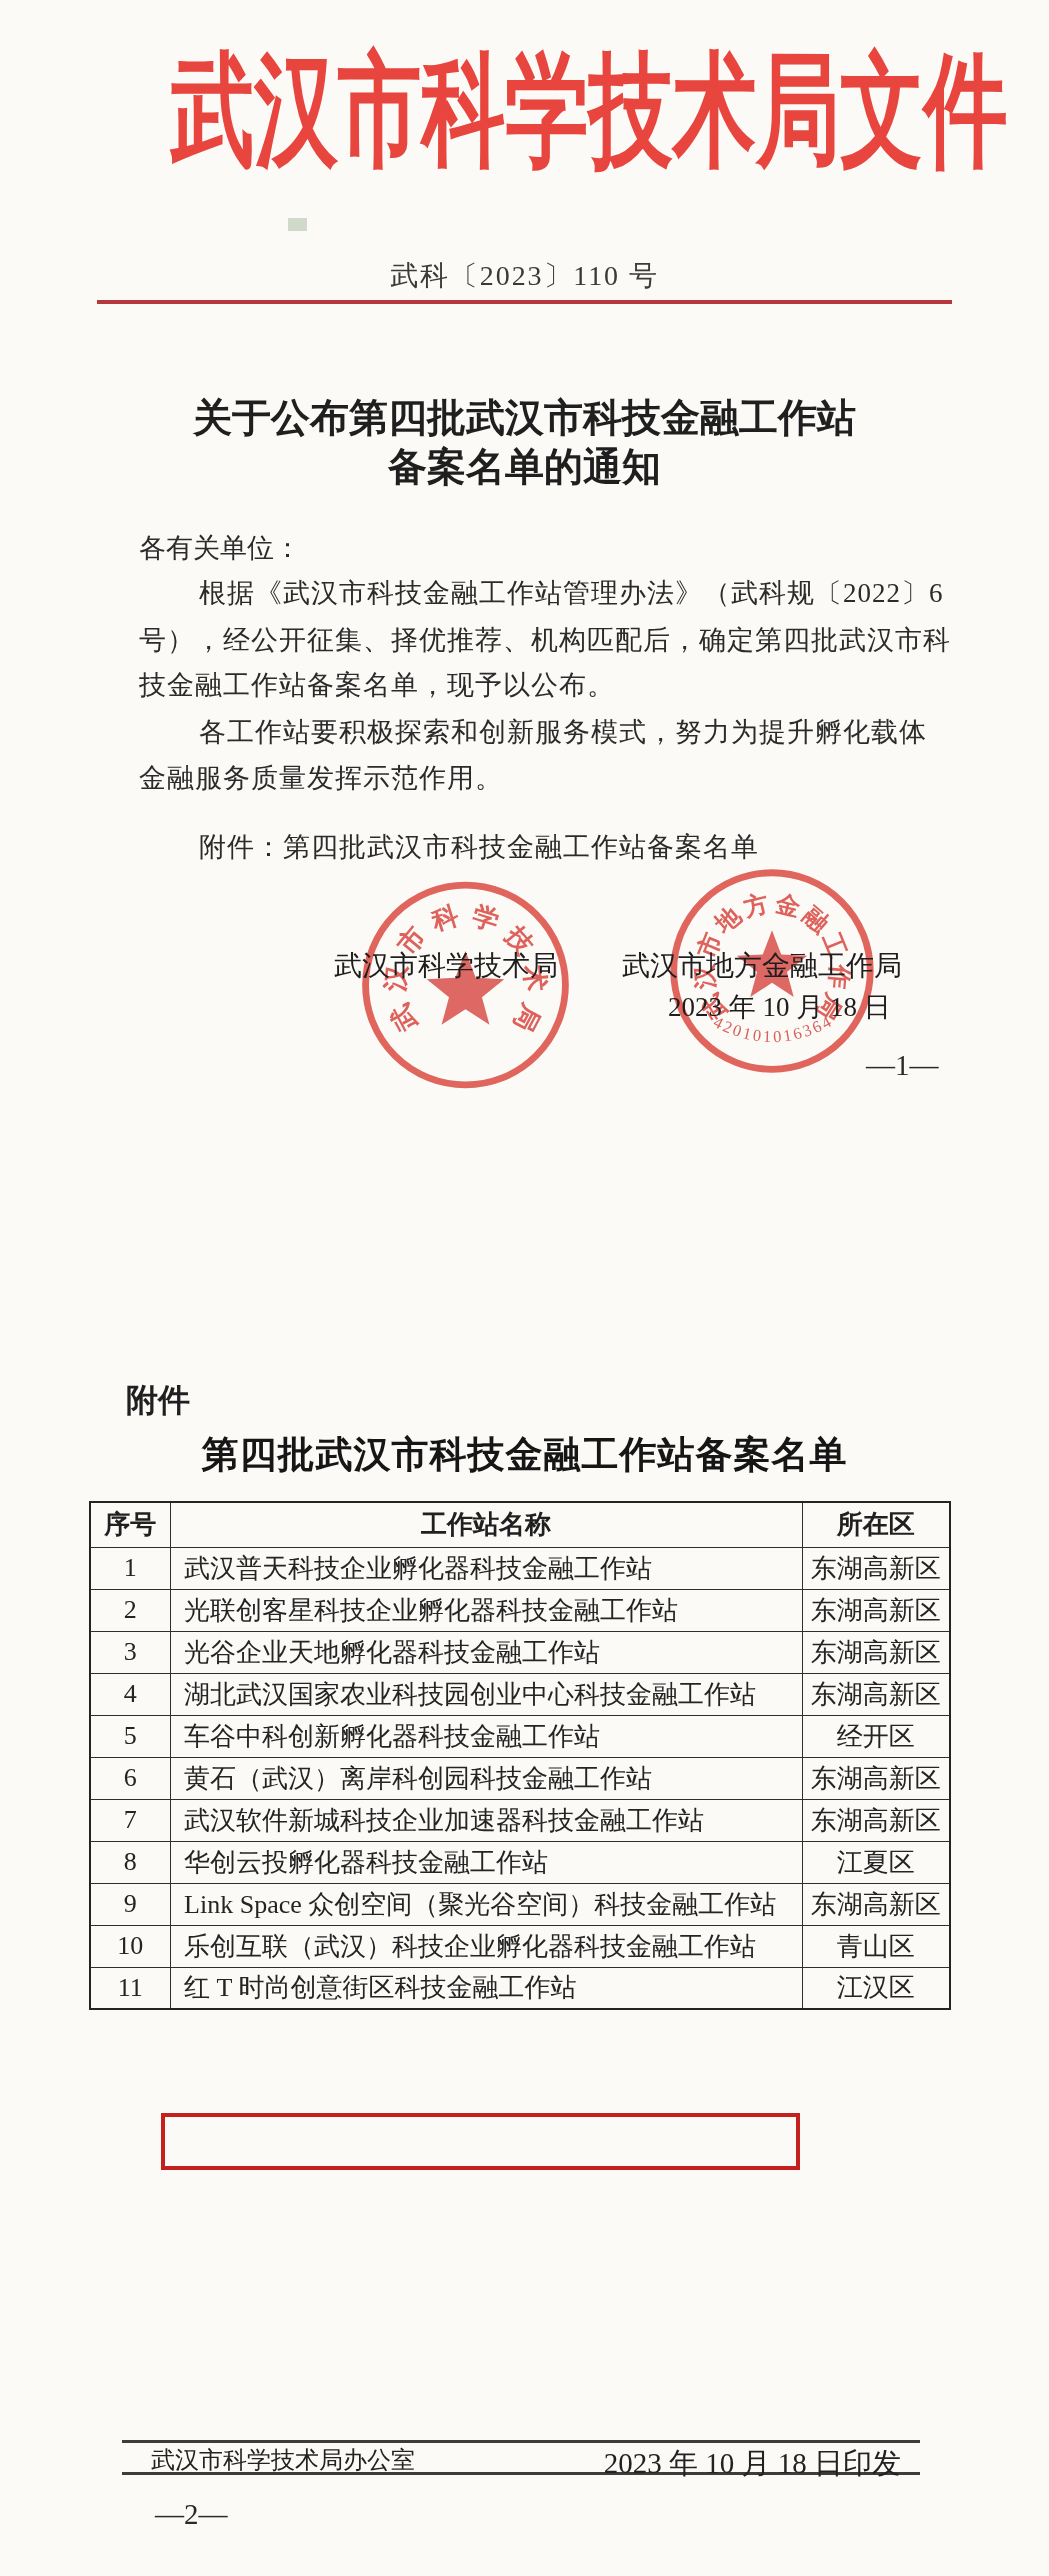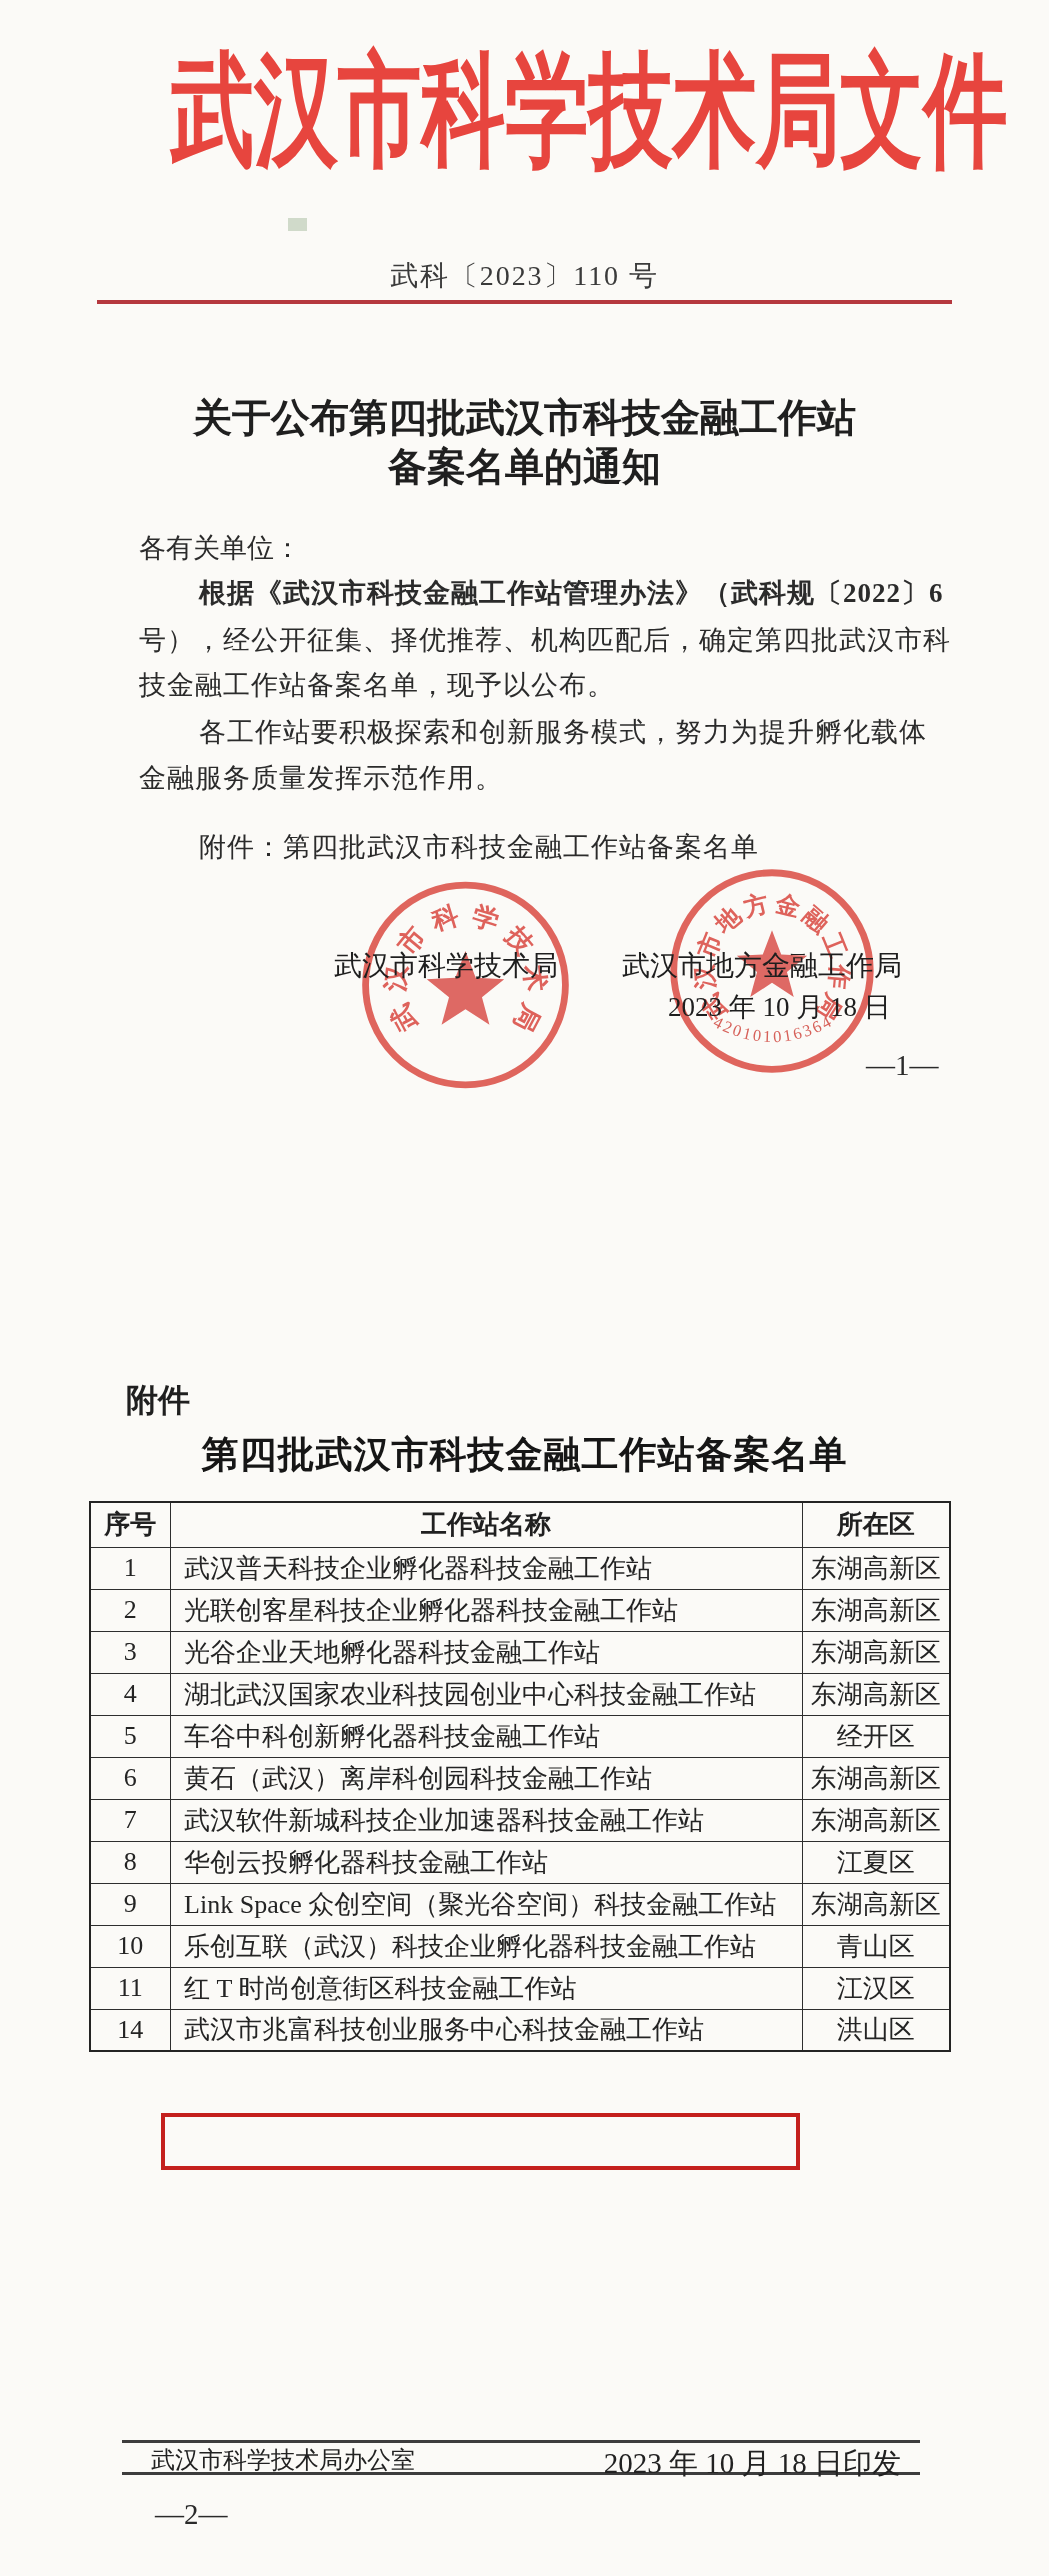--- a/index.html
+++ b/index.html
@@ -16,21 +16,21 @@
     font-size:124px;line-height:134px;font-weight:bold;color:#e7453e;
     transform:scaleX(0.675);transform-origin:50% 50%;
     letter-spacing:0px;
   }
   .scan-artifact{left:288px;top:218px;width:19.4px;height:12.6px;background:#b9cab2;opacity:.65;}
   .doc-number{left:0;right:0;top:257px;text-align:center;font-size:28px;color:#3a3a3a;letter-spacing:1.9px;}
   .red-rule{left:97px;top:300px;width:855px;height:3.9px;background:#b5383e;}
   .doc-title{left:0;right:0;top:393px;text-align:center;font-weight:bold;font-size:39px;line-height:49px;color:#1f1f1f;white-space:nowrap;}
   .salutation{left:139px;top:530px;font-size:27px;}
   .bline{font-size:27px;letter-spacing:1px;}
-  .b0{left:199px;top:575px;font-weight:bold;}
+  .b0{left:199px;top:575px;}
   .b1{left:139px;top:622px;}
   .b2{left:139px;top:667px;}
   .b3{left:199px;top:714px;}
   .b4{left:139px;top:760px;}
   .attach-ref{left:199px;top:829px;font-size:27px;letter-spacing:1px;}
 
   .seal{position:absolute;opacity:.93;}
   .seal-left{left:352px;top:876px;}
   .seal-right{left:664px;top:864px;}
   .seal text{font-family:"Liberation Serif", serif;}
@@ -236,25 +236,20 @@
       <tr>
         <td class="c0">10</td>
         <td class="c1">乐创互联（武汉）科技企业孵化器科技金融工作站</td>
         <td class="c2">青山区</td>
       </tr>
       <tr>
         <td class="c0">11</td>
         <td class="c1">红 T 时尚创意街区科技金融工作站</td>
         <td class="c2">江汉区</td>
       </tr>
-      <tr>
-        <td class="c0">14</td>
-        <td class="c1">武汉市兆富科技创业服务中心科技金融工作站</td>
-        <td class="c2">洪山区</td>
-      </tr>
     </tbody>
 </table>
 
 <div class="abs highlight-box"></div>
 
 <div class="abs footer-line fl-top"></div>
 <div class="abs footer-line fl-bottom"></div>
 <div class="abs footer-left">武汉市科学技术局办公室</div>
 <div class="abs footer-right">2023 年 10 月 18 日印发</div>
 <div class="abs pagenum pn2">—2—</div>

